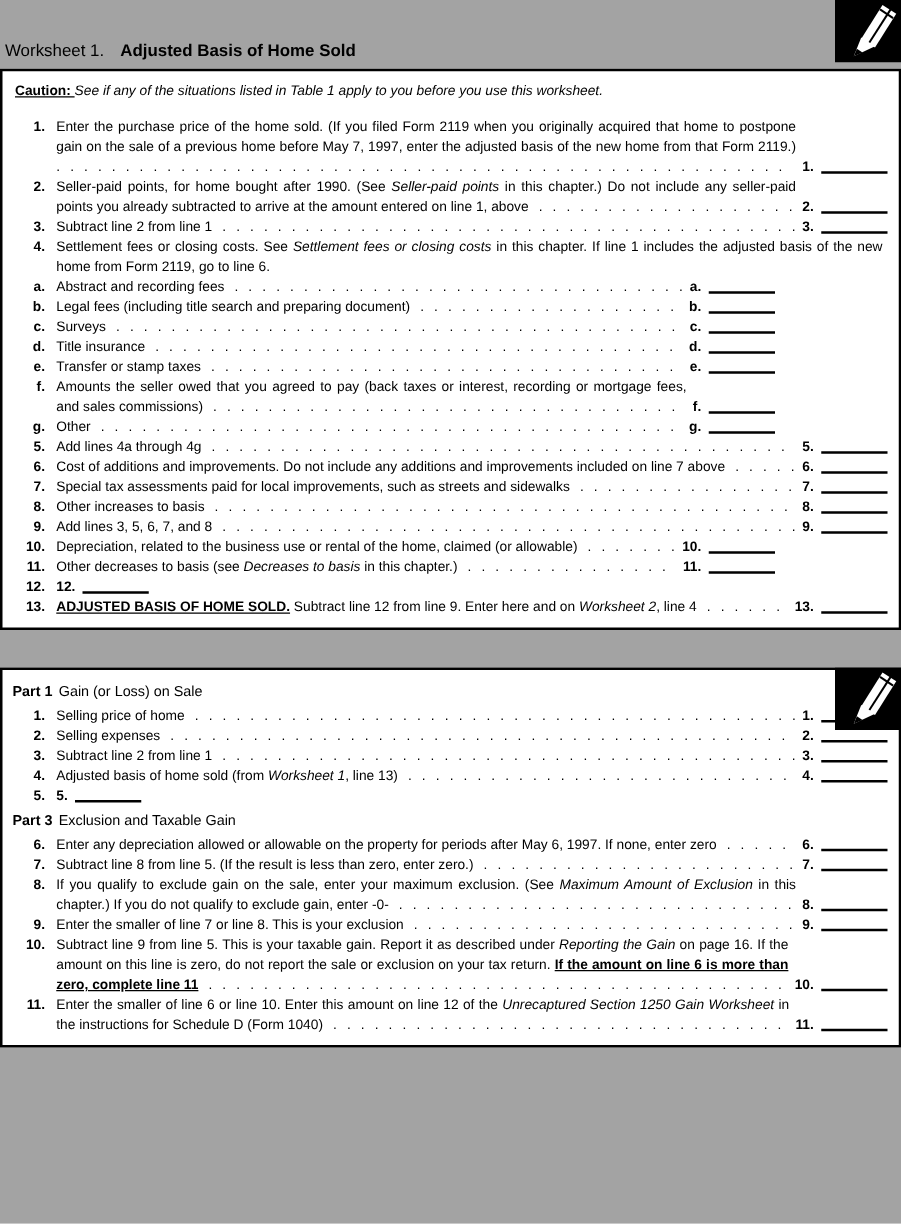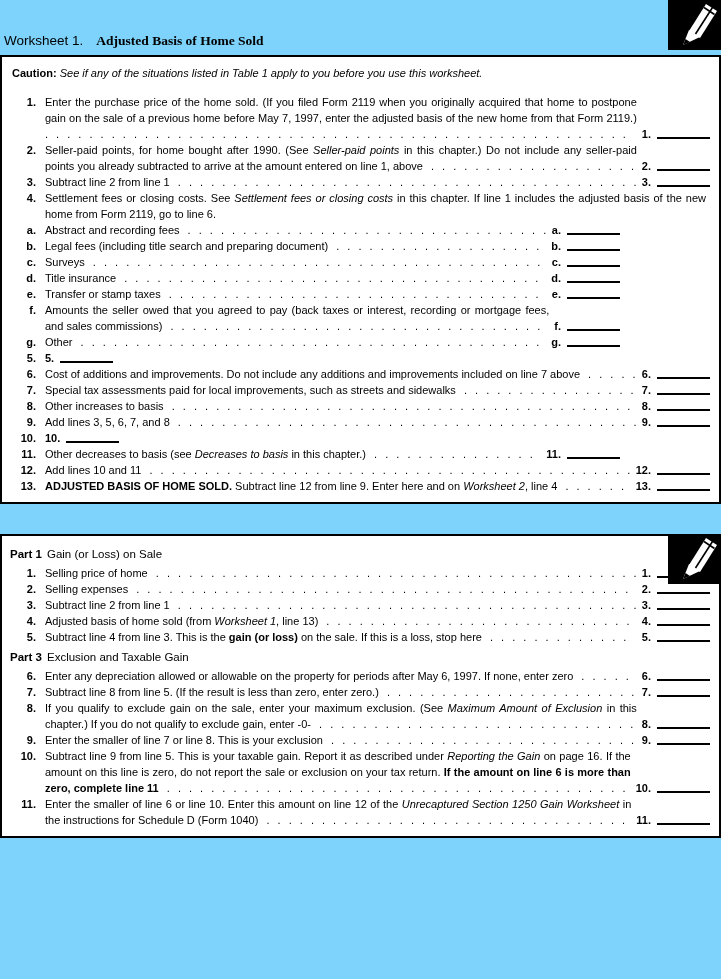--- a/index.html
+++ b/index.html
@@ -1,30 +1,30 @@
 <!DOCTYPE html>
 <html><head>
 <meta charset="utf-8">
 <style>
   * { box-sizing: border-box; }
   html, body { margin: 0; padding: 0; background: #fff; }
   body { width: 721px; font-family: "Liberation Sans", sans-serif; color: #000; }
-  .page { position: relative; width: 721px; height: 979px; background: #7dd3fc; overflow: hidden; }
+  .page { position: relative; width: 721px; height: 979px; background: #a3a3a3; overflow: hidden; }
 
   .ws { position: relative; }
   .ws2 { margin-top: 30px; }
 
   .ws-head {
     height: 55px;
     display: flex;
     align-items: flex-end;
     padding: 0 0 7px 4px;
   }
   .ws-label { font-size: 13.5px; line-height: 15px; }
-  .ws-title { font-size: 13.5px; font-weight: bold; line-height: 15px; margin-left: 13px; font-family: Liberation Serif, serif; }
+  .ws-title { font-size: 13.5px; font-weight: bold; line-height: 15px; margin-left: 13px; }
   .pencil { position: absolute; top: 0; right: 0; width: 53px; height: 50px; display: block; }
 
   .box {
     border: 2px solid #000;
     padding: 6px 8px 8px 6px;
     background: #fff;
   }
 
   .caution { font-size: 11px; line-height: 15px; margin: 3px 0 13px 4px; }
 
@@ -33,21 +33,21 @@
   .desc { flex: 1 1 auto; min-width: 0; text-align: justify; padding-right: 5px; }
   .dots { word-spacing: 5px; }
   .entry { flex: 0 0 auto; align-self: flex-end; display: flex; align-items: flex-end; white-space: nowrap; }
   .elabel { font-weight: bold; font-size: 11px; line-height: 16px; }
   .rule { display: inline-block; width: 53px; height: 0; border-bottom: 2px solid #000; margin: 0 1px 3px 6px; }
   .row.indent .entry { margin-right: 90px; }
 
   .part { font-size: 11.5px; line-height: 16px; margin: 4px 0 3px 2px; }
   .plabel { font-weight: bold; margin-right: 5px; }
 
-  .b { font-weight: bold; }
+  .b { font-weight: bold; text-decoration: underline; }
   .i { font-style: italic; }
 </style>
 </head>
 <body>
 
 <div class="page">
 
   <section class="ws">
     <div class="ws-head">
       <span class="ws-label">Worksheet 1.</span>
@@ -145,20 +145,21 @@
           <div class="row indent">
             <span class="num">g.</span>
             <div class="desc"><span>Other</span><span class="dots"> . . . . . . . . . . . . . . . . . . . . . . . . . . . . . . . . . . . . . . . . . .</span></div>
             <div class="entry">
               <span class="elabel">g.</span>
               <span class="rule"></span>
             </div>
           </div>
           <div class="row">
             <span class="num">5.</span>
+            <div class="desc"><span>Add lines 4a through 4g</span><span class="dots"> . . . . . . . . . . . . . . . . . . . . . . . . . . . . . . . . . . . . . . . . . .</span></div>
             <div class="entry">
               <span class="elabel">5.</span>
               <span class="rule"></span>
             </div>
           </div>
           <div class="row">
             <span class="num">6.</span>
             <div class="desc"><span>Cost of additions and improvements. Do not include any additions and improvements included on line 7 above</span><span class="dots"> . . . . .</span></div>
             <div class="entry">
               <span class="elabel">6.</span>
@@ -184,36 +185,36 @@
           <div class="row">
             <span class="num">9.</span>
             <div class="desc"><span>Add lines 3, 5, 6, 7, and 8</span><span class="dots"> . . . . . . . . . . . . . . . . . . . . . . . . . . . . . . . . . . . . . . . . . .</span></div>
             <div class="entry">
               <span class="elabel">9.</span>
               <span class="rule"></span>
             </div>
           </div>
           <div class="row indent">
             <span class="num">10.</span>
+            <div class="desc"><span>Depreciation, related to the business use or rental of the home, claimed (or allowable)</span><span class="dots"> . . . . . . .</span></div>
             <div class="entry">
               <span class="elabel">10.</span>
               <span class="rule"></span>
             </div>
           </div>
           <div class="row indent">
             <span class="num">11.</span>
             <div class="desc"><span>Other decreases to basis (see </span><span class="i">Decreases to basis</span><span> in this chapter.)</span><span class="dots"> . . . . . . . . . . . . . . .</span></div>
             <div class="entry">
               <span class="elabel">11.</span>
               <span class="rule"></span>
             </div>
           </div>
           <div class="row">
             <span class="num">12.</span>
-            <div class="desc"><span>Add lines 10 and 11</span><span class="dots"> . . . . . . . . . . . . . . . . . . . . . . . . . . . . . . . . . . . . . . . . . . . .</span></div>
             <div class="entry">
               <span class="elabel">12.</span>
               <span class="rule"></span>
             </div>
           </div>
           <div class="row">
             <span class="num">13.</span>
             <div class="desc"><span class="b">ADJUSTED BASIS OF HOME SOLD.</span><span> Subtract line 12 from line 9. Enter here and on </span><span class="i">Worksheet 2</span><span>, line 4</span><span class="dots"> . . . . . .</span></div>
             <div class="entry">
               <span class="elabel">13.</span>
@@ -265,21 +266,20 @@
           <div class="row">
             <span class="num">4.</span>
             <div class="desc"><span>Adjusted basis of home sold (from </span><span class="i">Worksheet 1</span><span>, line 13)</span><span class="dots"> . . . . . . . . . . . . . . . . . . . . . . . . . . . .</span></div>
             <div class="entry">
               <span class="elabel">4.</span>
               <span class="rule"></span>
             </div>
           </div>
           <div class="row">
             <span class="num">5.</span>
-            <div class="desc"><span>Subtract line 4 from line 3. This is the </span><span class="b">gain (or loss)</span><span> on the sale. If this is a loss, stop here</span><span class="dots"> . . . . . . . . . . . . .</span></div>
             <div class="entry">
               <span class="elabel">5.</span>
               <span class="rule"></span>
             </div>
           </div>
           <div class="part"><span class="plabel">Part 3</span><span>Exclusion and Taxable Gain</span></div>
           <div class="row">
             <span class="num">6.</span>
             <div class="desc"><span>Enter any depreciation allowed or allowable on the property for periods after May 6, 1997. If none, enter zero</span><span class="dots"> . . . . .</span></div>
             <div class="entry">

